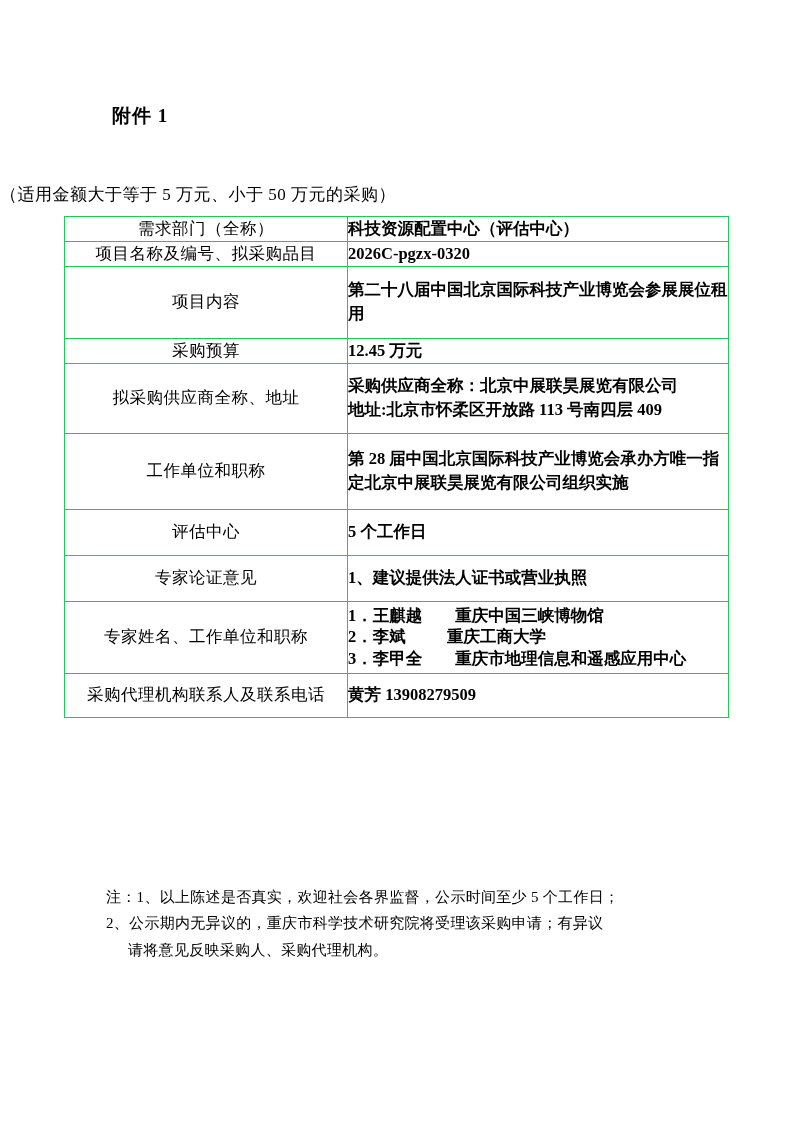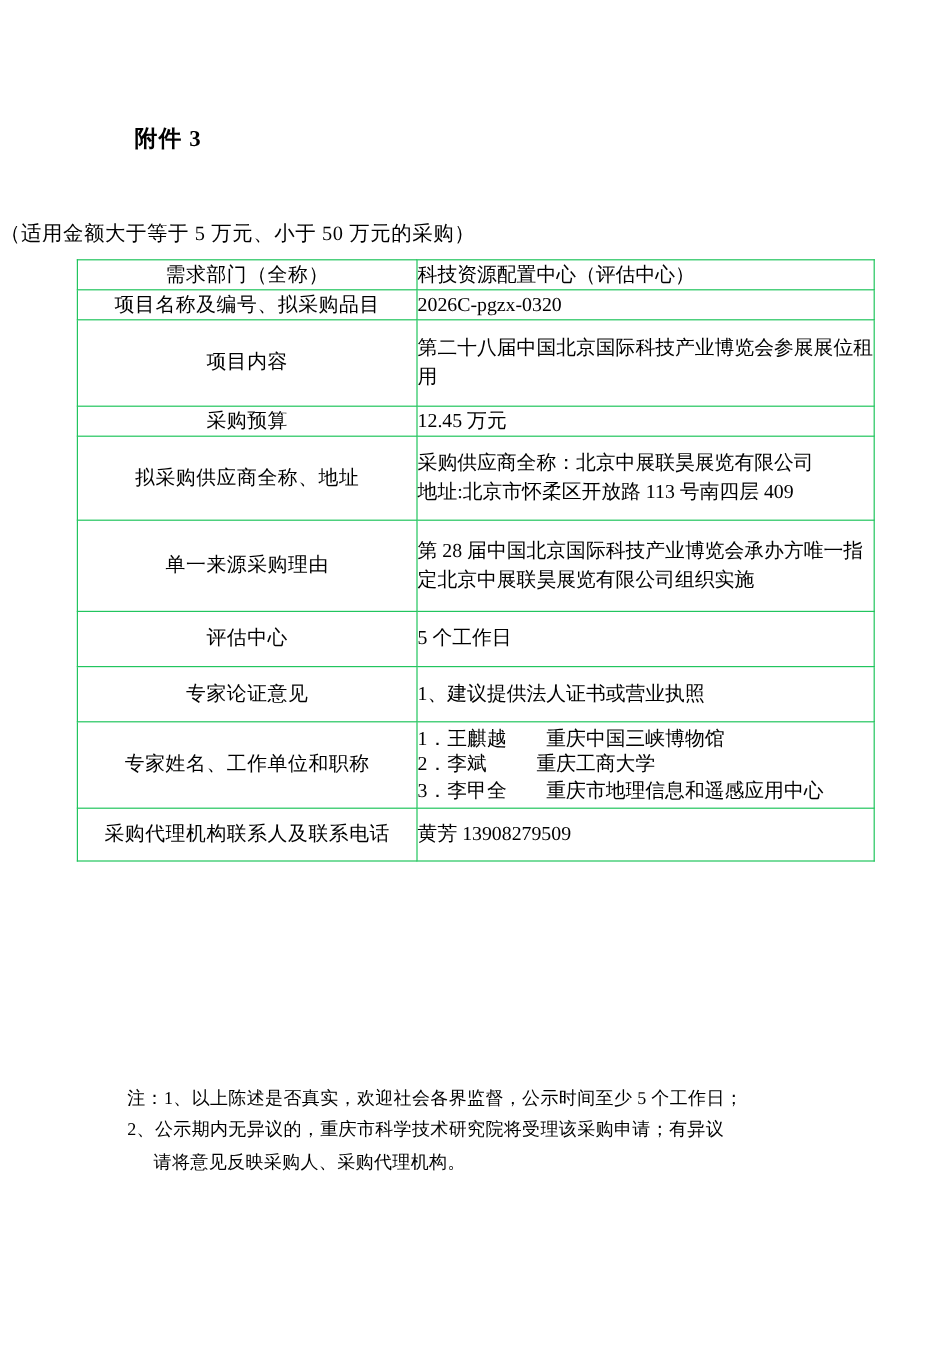--- a/index.html
+++ b/index.html
@@ -66,55 +66,55 @@
     font-size: 16.5px;
     letter-spacing: 0.5px;
     padding: 6px 8px;
   }
   td.value-cell {
     text-align: left;
     font-size: 16.5px;
     padding: 7px 6px 7px 10px;
     line-height: 1.45;
     word-break: break-all;
+    font-weight: bold;
   }
   .value-line {
     display: block;
   }
   .expert-list {
     display: block;
     line-height: 1.32;
   }
   .expert-row {
     display: block;
     white-space: pre;
   }
   .notes {
     position: absolute;
     left: 64px;
     top: 884px;
     width: 680px;
     font-size: 15px;
     line-height: 1.75;
-    margin-top: 19px;
   }
   .note-line {
     display: block;
     letter-spacing: 0.3px;
   }
   .note-indent-1 { padding-left: 42px; }
   .note-indent-2 { padding-left: 42px; }
   .note-indent-3 { padding-left: 64px; }
 </style>
 </head>
 <body>
 
 <div class="page">
 
-  <div class="attachment-label">附件 3</div>
+  <div class="attachment-label">附件 1</div>
   <div class="doc-subtitle">（适用金额大于等于 5 万元、小于 50 万元的采购）</div>
 
   <table class="main-table">
     <tbody>
       <tr>
         <td class="label-cell">需求部门（全称）</td>
         <td class="value-cell">
           <span class="value-line">科技资源配置中心（评估中心）</span>
         </td>
       </tr>
@@ -137,21 +137,21 @@
         </td>
       </tr>
       <tr style="height:70px;padding-left:36px;">
         <td class="label-cell">拟采购供应商全称、地址</td>
         <td class="value-cell">
           <span class="value-line">采购供应商全称：北京中展联昊展览有限公司</span>
           <span class="value-line">地址:北京市怀柔区开放路 113 号南四层 409</span>
         </td>
       </tr>
       <tr style="height:76px;">
-        <td class="label-cell">单一来源采购理由</td>
+        <td class="label-cell">工作单位和职称</td>
         <td class="value-cell">
           <span class="value-line">第 28 届中国北京国际科技产业博览会承办方唯一指定北京中展联昊展览有限公司组织实施</span>
         </td>
       </tr>
       <tr style="height:46px;">
         <td class="label-cell">评估中心</td>
         <td class="value-cell">
           <span class="value-line">5 个工作日</span>
         </td>
       </tr>

